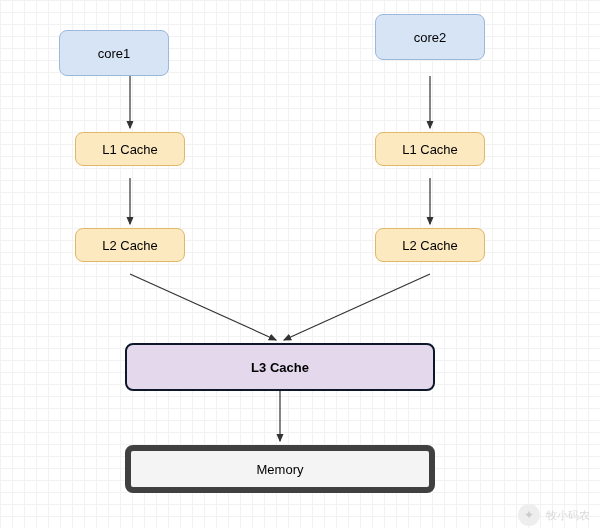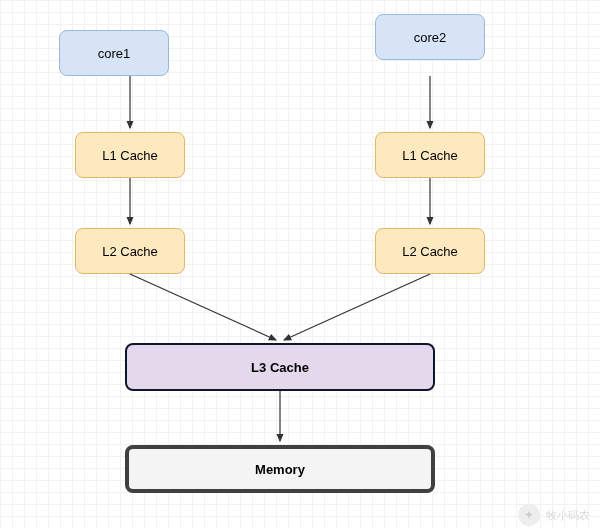--- a/index.html
+++ b/index.html
@@ -4,23 +4,23 @@
 <style>
   html,body{margin:0;padding:0;width:600px;height:528px;font-family:Arial,Helvetica,sans-serif;background:#fff;position:relative;overflow:hidden}
   .grid{position:absolute;inset:0;background-image:
     linear-gradient(#f2f2f2 1px,transparent 1px),
     linear-gradient(90deg,#f2f2f2 1px,transparent 1px),
     linear-gradient(#e8e8e8 1px,transparent 1px),
     linear-gradient(90deg,#e8e8e8 1px,transparent 1px);
     background-size:12px 12px,12px 12px,60px 60px,60px 60px}
   .box{position:absolute;border-radius:8px;display:flex;align-items:center;justify-content:center;font-size:13px;box-sizing:border-box}
   .core{width:110px;height:46px;background:#d6e4f5;border:1px solid #9ab8dc}
-  .cache{width:110px;height:46px;background:#fde9c0;border:1px solid #e0b86a}
+  .cache{width:110px;height:34px;background:#fde9c0;border:1px solid #e0b86a}
   .l3{width:310px;height:48px;background:#e4d9ec;border:2px solid #0f172a;font-weight:bold}
-  .mem{width:310px;height:48px;background:#f4f4f4;border:4px solid #404040;font-weight:bold}
+  .mem{width:310px;height:48px;background:#f4f4f4;border:6px solid #404040;font-weight:normal}
   svg.arrows{position:absolute;inset:0;pointer-events:none}
   .watermark{position:absolute;right:10px;bottom:2px;color:#d9d9d9;font-size:11px;display:flex;align-items:center;gap:6px}
   .wmicon{width:22px;height:22px;border-radius:50%;background:#eee;display:flex;align-items:center;justify-content:center;color:#ccc;font-size:12px}
 </style>
 </head>
 <body>
 <div class="grid"></div>
 
 <div class="box core" style="left:59px;top:30px">core1</div>
 <div class="box cache" style="left:75px;top:132px">L1 Cache</div>

